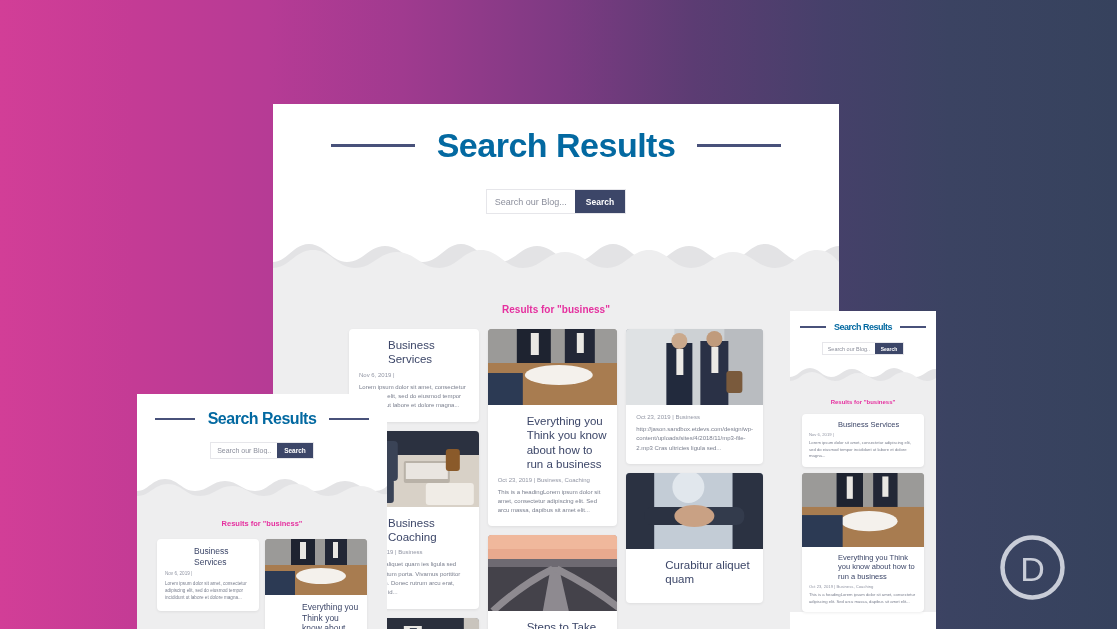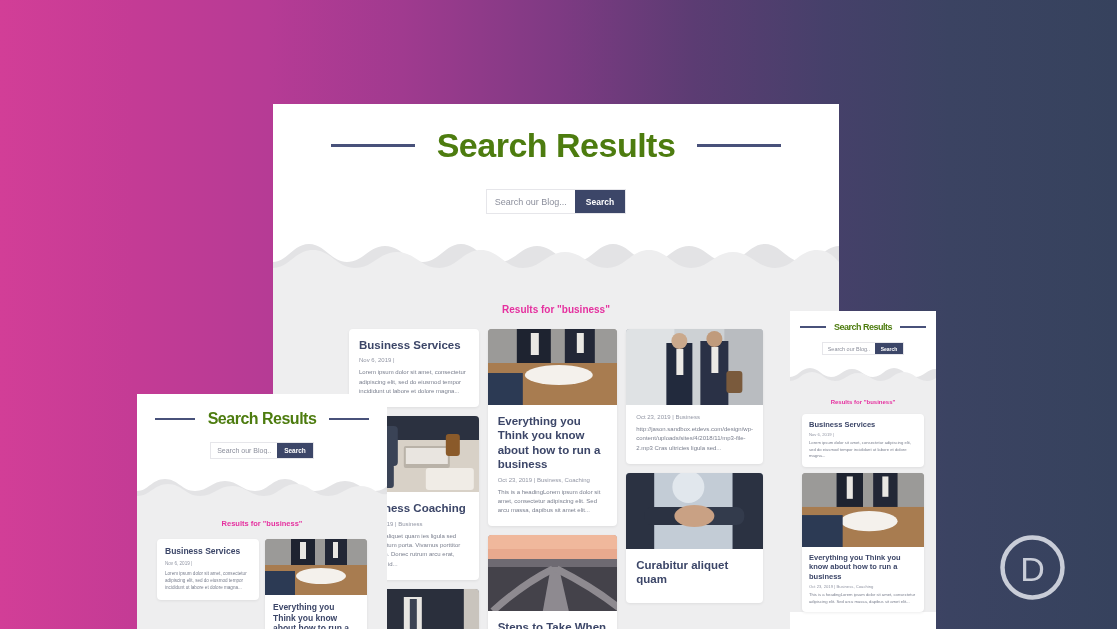--- a/index.html
+++ b/index.html
@@ -32,21 +32,21 @@
   .hero-title-row {
     display: flex;
     align-items: center;
     justify-content: center;
   }
   .rule {
     background: #48517A;
     flex: 0 0 auto;
   }
   .hero-title {
-    color: #4d7c0f;
+    color: #0369a1;
     font-weight: 700;
     letter-spacing: -0.5px;
     white-space: nowrap;
   }
   .searchbar {
     display: inline-flex;
     align-items: stretch;
     background: #fff;
     border: 1px solid #e6e6ea;
     border-radius: 0;
@@ -88,22 +88,23 @@
 
   .card {
     background: #fff;
     border-radius: 4px;
     box-shadow: 0 1px 3px rgba(0,0,0,.07);
     overflow: hidden;
   }
   .card-body { }
   .card-title {
     color: #3C4668;
-    font-weight: 700;
+    font-weight: 400;
     line-height: 1.25;
+    margin-left: 29px;
   }
   .card-meta { color: #9296a4; }
   .card-excerpt { color: #7a7f8e; line-height: 1.55; }
 
   .thumb {
     width: 100%;
     display: block;
     background: #7e8898;
     position: relative;
     overflow: hidden;

